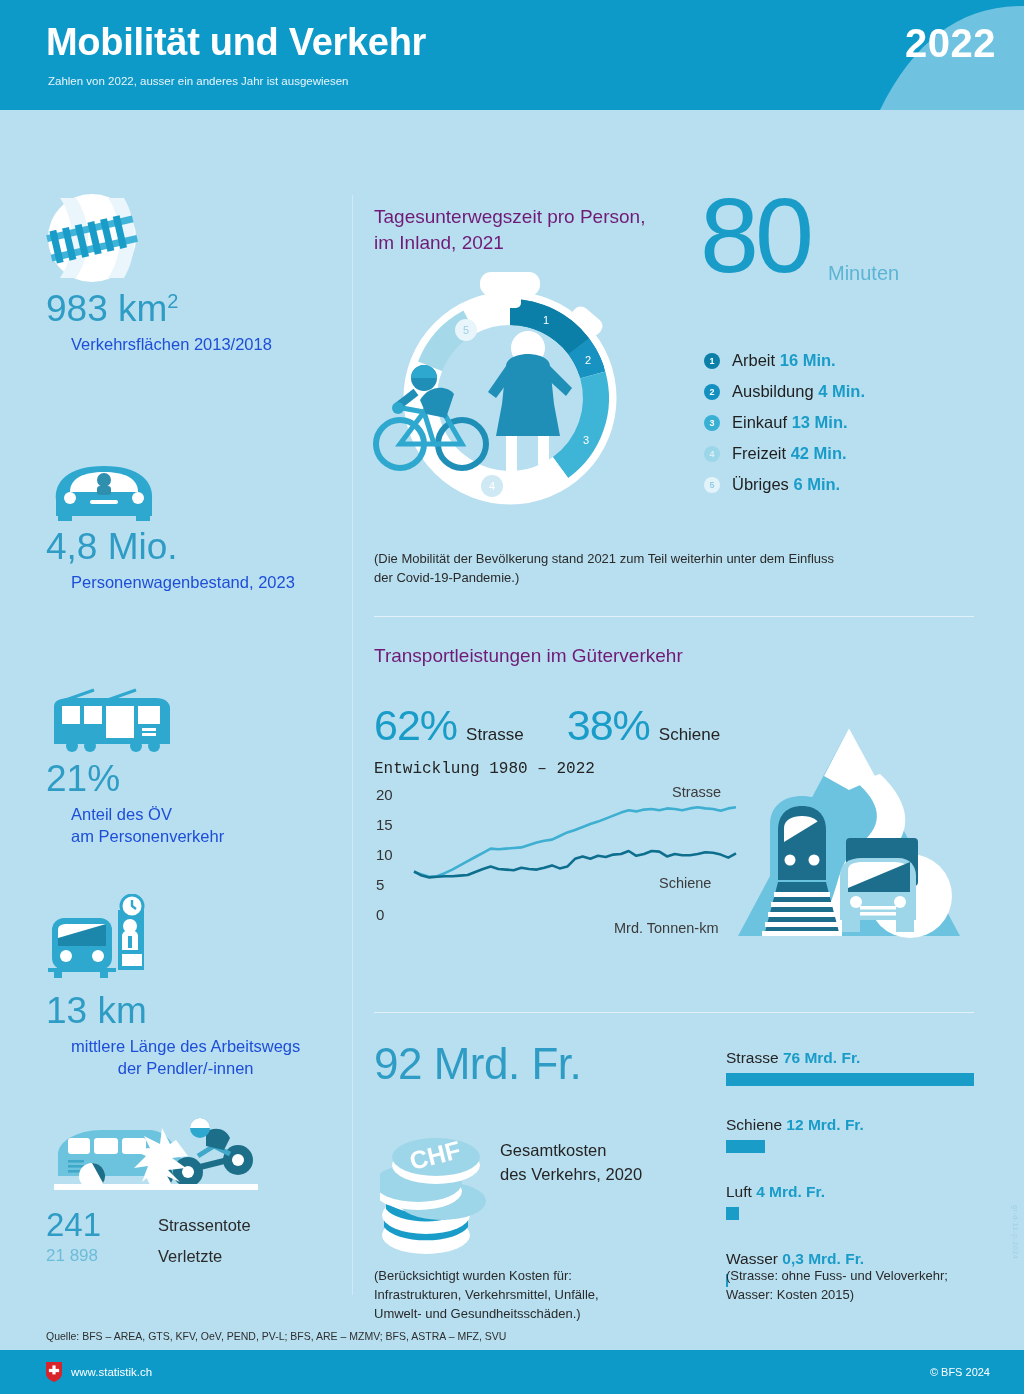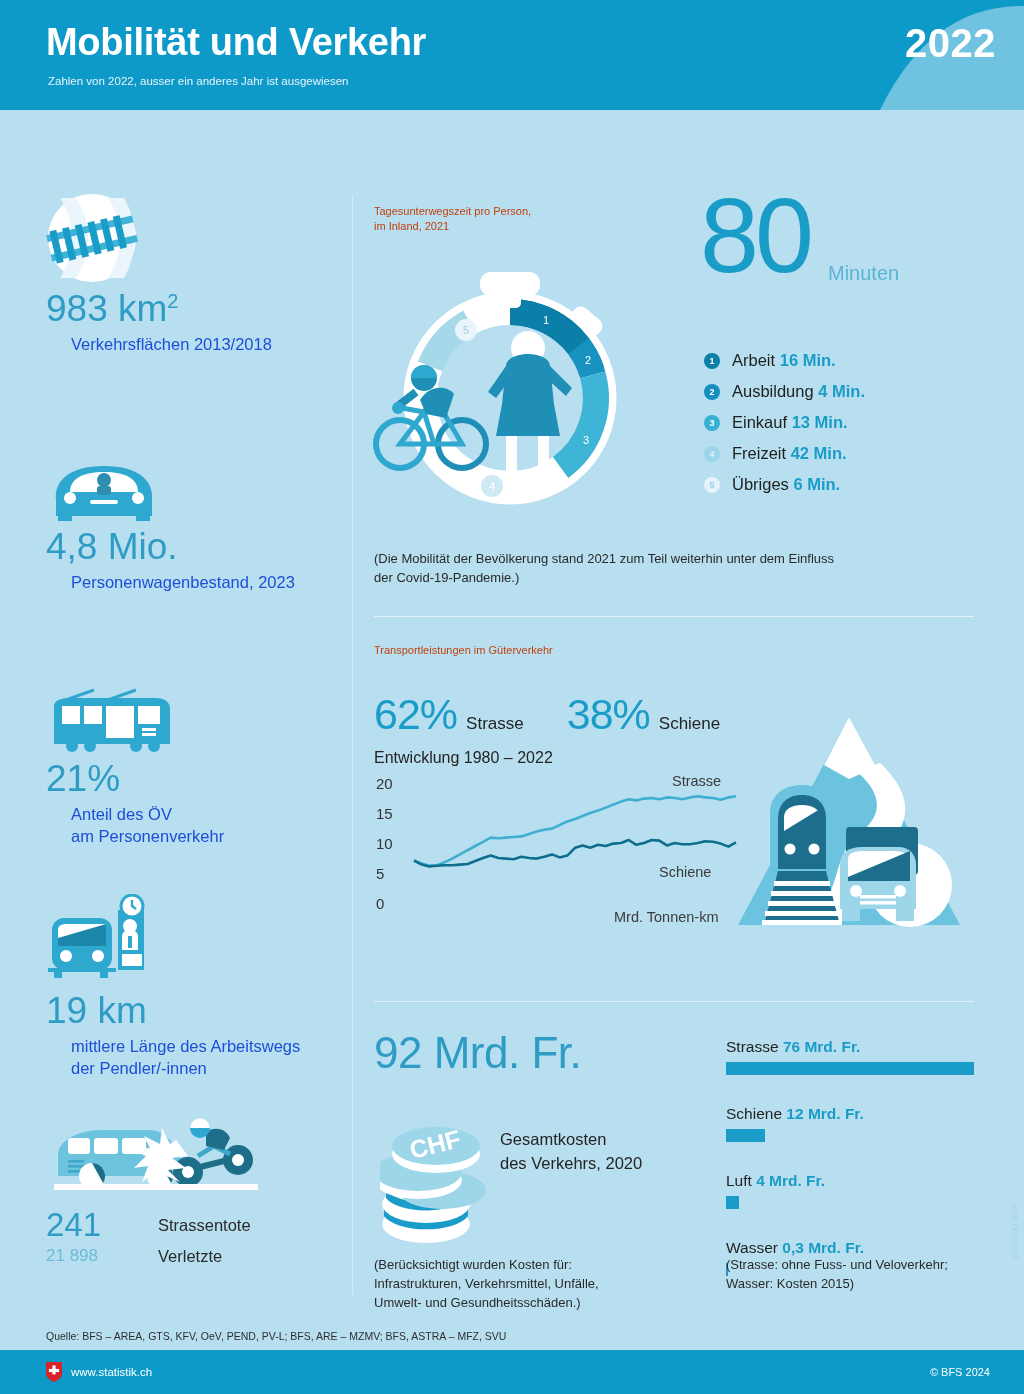--- a/index.html
+++ b/index.html
@@ -47,21 +47,21 @@
   }
 
   .crash-nums{display:flex;flex-direction:column;margin-top:4px;}
   .crash-row{display:flex;align-items:center;gap:18px;}
   .crash-big{font-size:33px;color:#2e9cc4;width:94px;}
   .crash-small{font-size:17px;color:#6cbcd9;width:94px;}
   .crash-txt{font-size:16.5px;color:#2a2a2a;}
 
   
   .main{position:absolute;left:374px;top:110px;width:620px;}
-  .sect-title{font-size:11px;color:#c2410c;line-height:1.38;}
+  .sect-title{font-size:19px;color:#701a75;line-height:1.38;}
   .divider-h{height:1px;background:#e2f1f9;width:600px;}
 
   
   .clock-block{position:relative;height:400px;}
   .clock-head{position:absolute;left:0;top:94px;}
   .stopwatch{position:absolute;left:-4px;top:160px;}
   .big-num-wrap{position:absolute;left:326px;top:80px;}
   .big-num{font-size:106px;color:#1a9cc9;line-height:0.86;font-weight:400;letter-spacing:-4px;}
   .big-unit{font-size:20px;color:#5cb4d4;position:absolute;left:128px;top:72px;}
   .legend{position:absolute;left:330px;top:235px;}
@@ -74,21 +74,21 @@
   .legend-txt{font-size:16.5px;color:#1f1f1f;white-space:nowrap;}
   .legend-txt b{color:#1a9cc9;}
   .note{font-size:13px;color:#2a2a2a;line-height:1.45;}
 
   
   .freight{position:relative;}
   .pct-row{display:flex;align-items:baseline;margin-top:32px;}
   .pct{font-size:43px;color:#1a9cc9;letter-spacing:-1px;}
   .pct-lbl{font-size:17px;color:#242424;margin-left:9px;}
   .chart-wrap{position:relative;height:180px;margin-top:10px;}
-  .chart-title{font-size:16px;color:#242424;}
+  .chart-title{font-size:16px;color:#242424;font-family:Liberation Mono, monospace;}
   .ser-lbl{position:absolute;font-size:14.5px;color:#3b3b3b;}
 
   
   .costs{position:relative;height:300px;}
   .cost-big{font-size:44px;color:#2e9cc4;letter-spacing:-0.5px;}
   .cost-sub{position:absolute;left:126px;top:100px;font-size:16.5px;color:#242424;line-height:1.45;}
   .cost-note{position:absolute;left:0;top:228px;font-size:13px;color:#2a2a2a;line-height:1.45;}
   .bars{position:absolute;left:352px;top:10px;width:268px;}
   .bar-item{margin-bottom:10px;}
   .bar-lbl{font-size:15.5px;color:#242424;}
@@ -215,22 +215,22 @@
           <rect x="2" y="74" width="68" height="4" fill="#2fa8cf"></rect>
           <rect x="72" y="16" width="26" height="60" fill="#2fa8cf"></rect>
           <circle cx="86" cy="12" r="11" fill="#ffffff" stroke="#2fa8cf" stroke-width="3"></circle>
           <path d="M86 6 L86 12 L90 15" stroke="#2fa8cf" stroke-width="2.4" fill="none"></path>
           <circle cx="84" cy="32" r="7" fill="#ffffff"></circle>
           <path d="M76 42 C76 38 80 36 84 36 C88 36 92 38 92 42 L92 56 L76 56 Z" fill="#ffffff"></path>
           <rect x="82" y="42" width="4" height="12" fill="#2fa8cf"></rect>
           <rect x="76" y="60" width="20" height="12" fill="#ffffff"></rect>
         </svg>
       </div>
-      <div class="stat-value">19 km</div>
-      <div class="stat-label" style="white-space:pre-line;">mittlere Länge des Arbeitswegs
+      <div class="stat-value">13 km</div>
+      <div class="stat-label" style="white-space:pre-line;text-align:center;">mittlere Länge des Arbeitswegs
 der Pendler/-innen</div>
     </div>
 
     <div class="stat" style="top:1000px;">
       <div class="stat-icon" style="height:92px;">
         <svg width="226" height="92" viewBox="0 0 226 92">
           <path d="M12 44 C12 32 30 20 56 20 L104 20 C118 20 130 34 136 52 L136 66 L12 66 Z" fill="#6cc3de"></path>
           <g fill="#ffffff">
             <rect x="22" y="28" width="22" height="16" rx="3"></rect>
             <rect x="48" y="28" width="24" height="16" rx="3"></rect>

